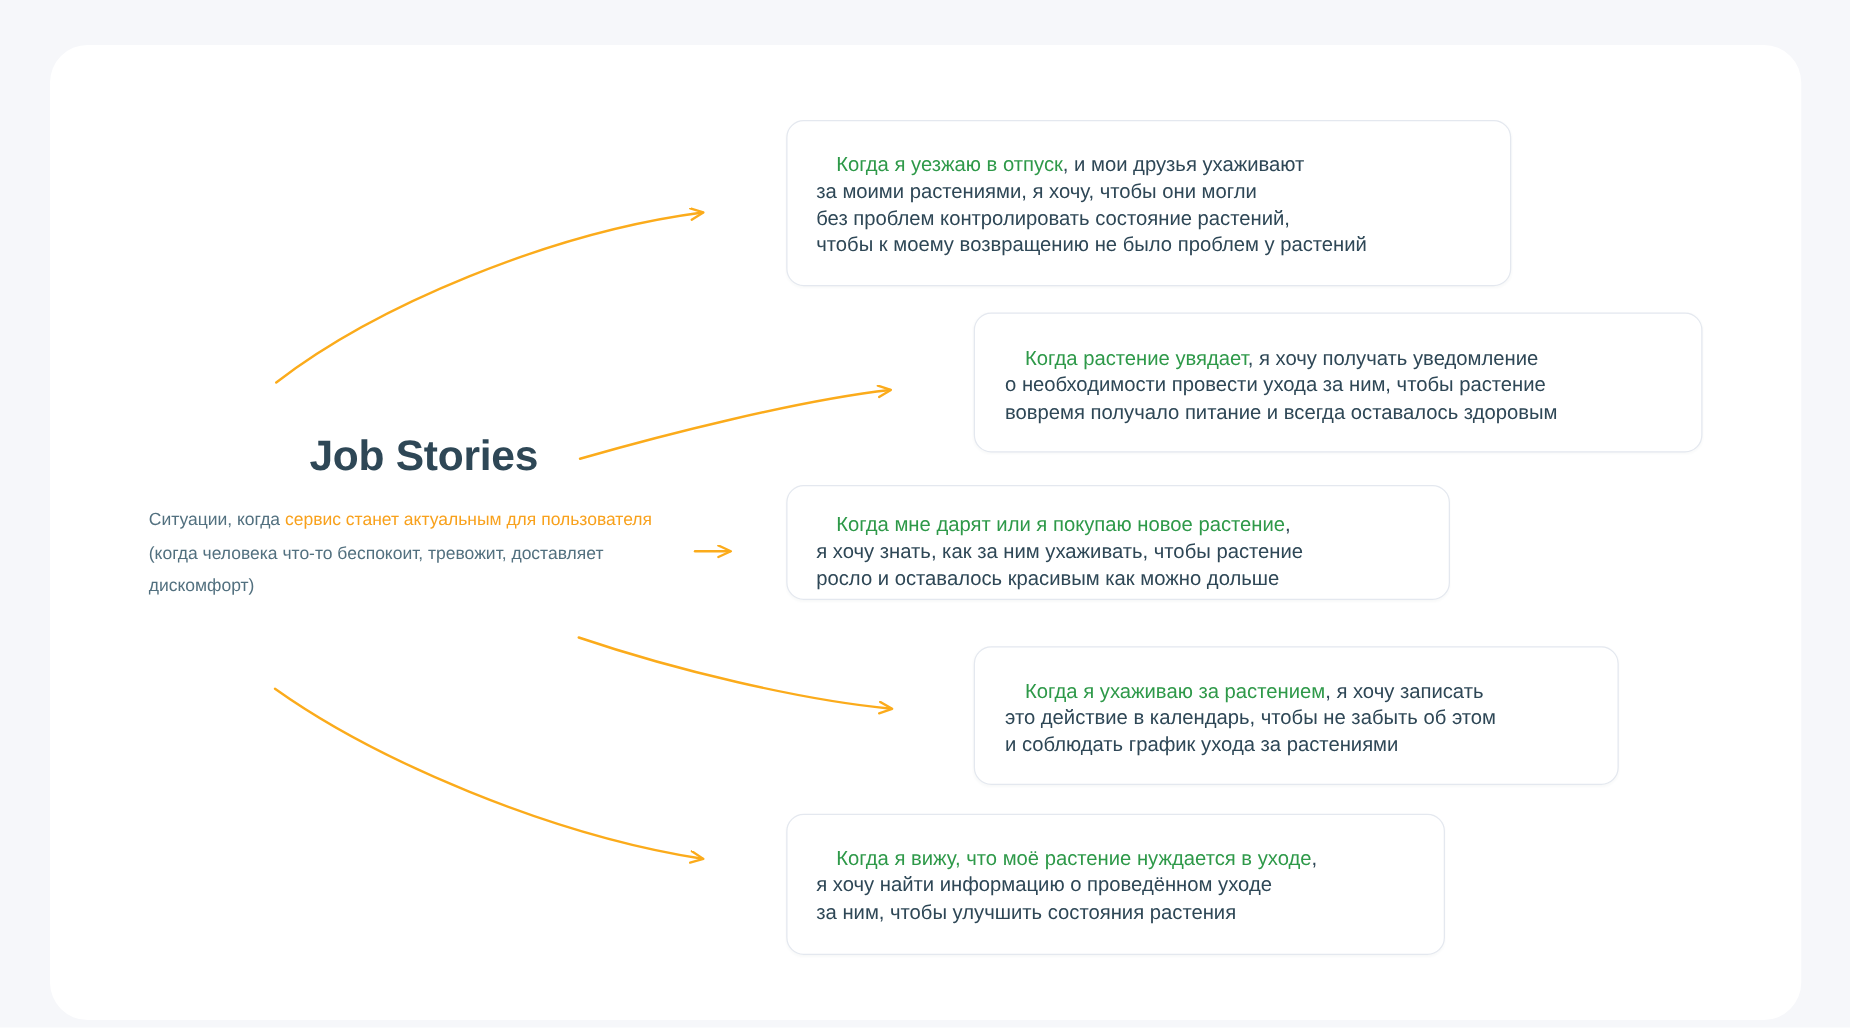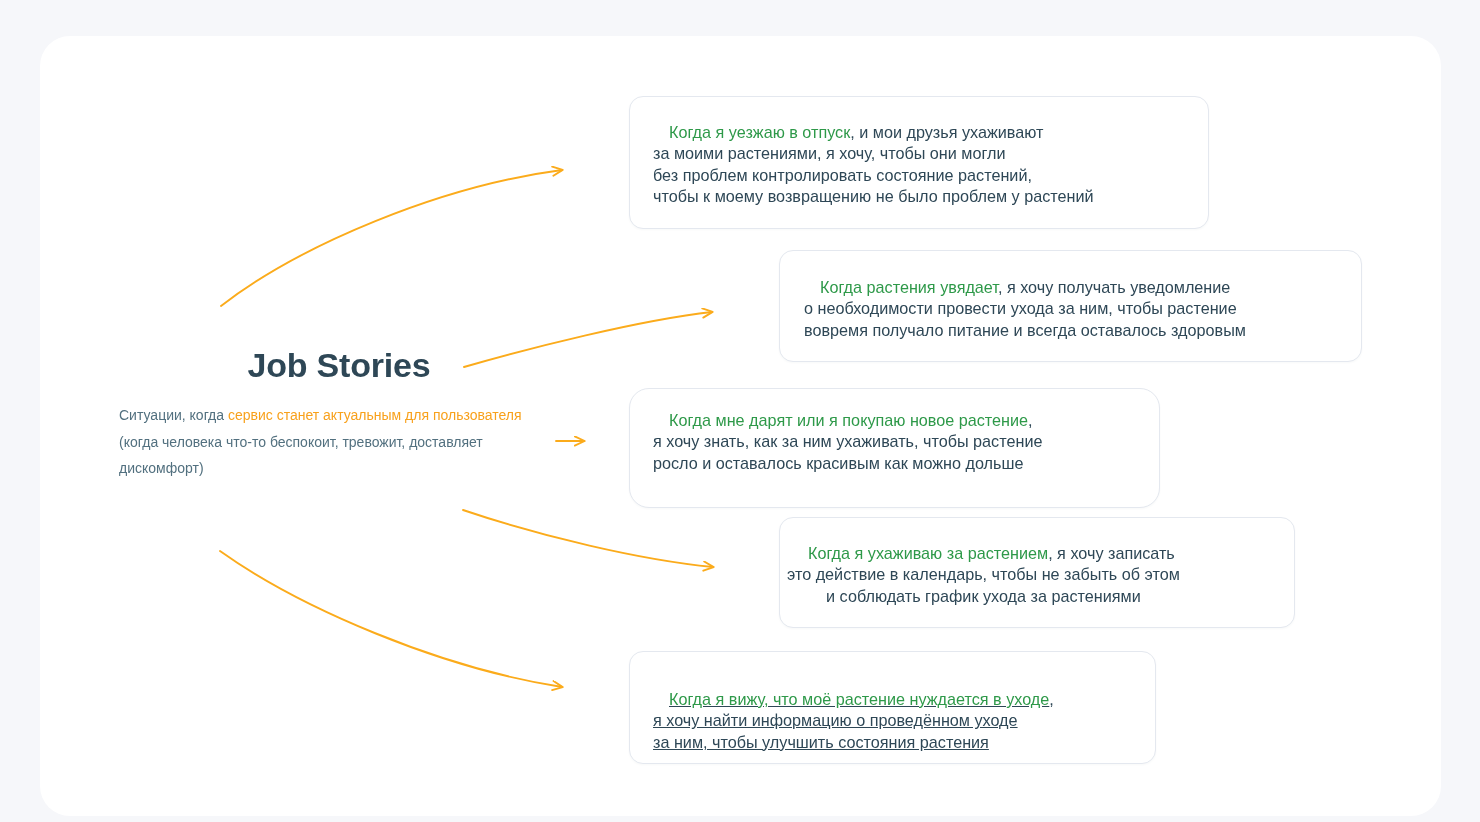--- a/index.html
+++ b/index.html
@@ -94,28 +94,28 @@
     margin-left: 16px;
   }
 
   
   .card-1 { left: 629px;  top: 96px;  width: 580px;  height: 133px; }
   .card-1 .card-text { position: absolute; left: 23px; top: 25px; }
 
   .card-2 { left: 779px;  top: 250px; width: 583px;  height: 112px; }
   .card-2 .card-text { position: absolute; left: 24px; top: 26px; }
 
-  .card-3 { left: 629px;  top: 388px; width: 531px;  height: 120px; border-radius: 20px; }
+  .card-3 { left: 629px;  top: 388px; width: 531px;  height: 92px; }
   .card-3 .card-text { position: absolute; left: 23px; top: 21px; }
 
   .card-4 { left: 779px;  top: 517px; width: 516px;  height: 111px; }
-  .card-4 .card-text { position: absolute; left: 7px; top: 25px; text-align: center; }
+  .card-4 .card-text { position: absolute; left: 24px; top: 25px; }
 
   .card-5 { left: 629px;  top: 651px; width: 527px;  height: 113px; }
-  .card-5 .card-text { position: absolute; left: 23px; top: 37px; text-decoration: underline; }
+  .card-5 .card-text { position: absolute; left: 23px; top: 25px; }
 </style>
 </head>
 <body>
 
 <div id="root">
 
   <div class="panel"></div>
 
   <svg class="arrows" viewBox="0 0 1480 822">
     <defs>
@@ -139,21 +139,21 @@
   </div>
 
   <div class="card card-1">
     <div class="card-text"><span class="lead">Когда я уезжаю в отпуск</span><span>, и мои друзья ухаживают
 за моими растениями, я хочу, чтобы они могли
 без проблем контролировать состояние растений,
 чтобы к моему возвращению не было проблем у растений</span></div>
   </div>
 
   <div class="card card-2">
-    <div class="card-text"><span class="lead">Когда растения увядает</span><span>, я хочу получать уведомление
+    <div class="card-text"><span class="lead">Когда растение увядает</span><span>, я хочу получать уведомление
 о необходимости провести ухода за ним, чтобы растение
 вовремя получало питание и всегда оставалось здоровым</span></div>
   </div>
 
   <div class="card card-3">
     <div class="card-text"><span class="lead">Когда мне дарят или я покупаю новое растение</span><span>,
 я хочу знать, как за ним ухаживать, чтобы растение
 росло и оставалось красивым как можно дольше</span></div>
   </div>
 

